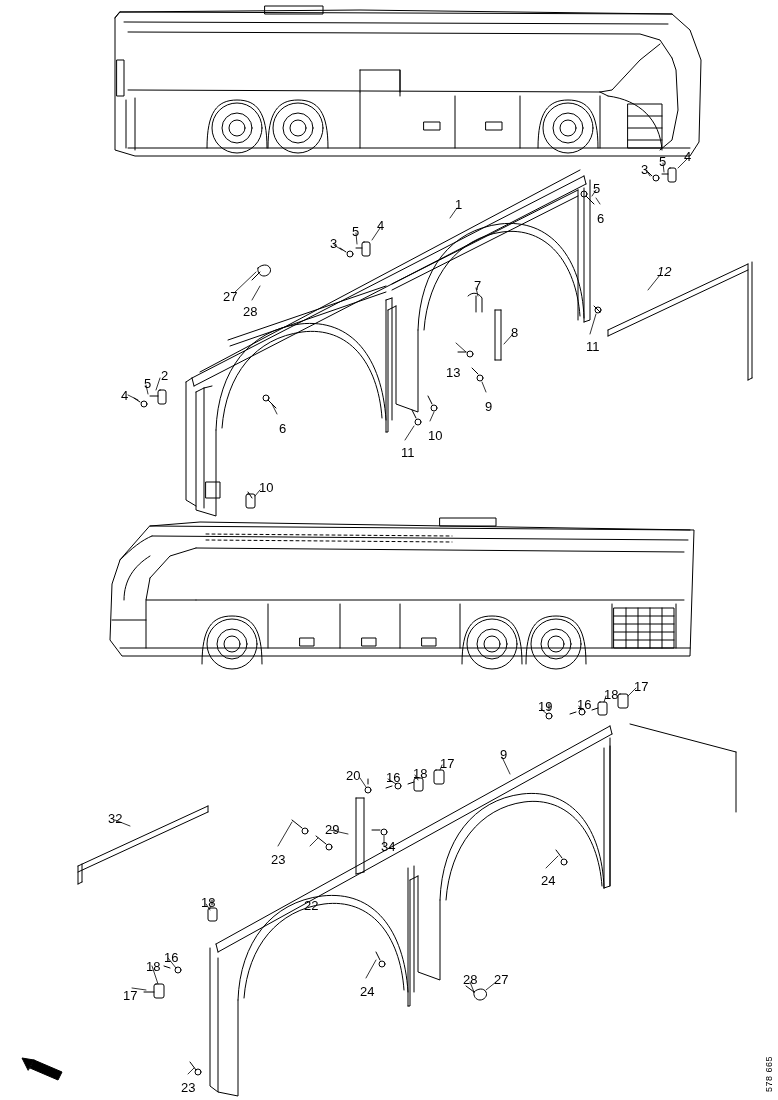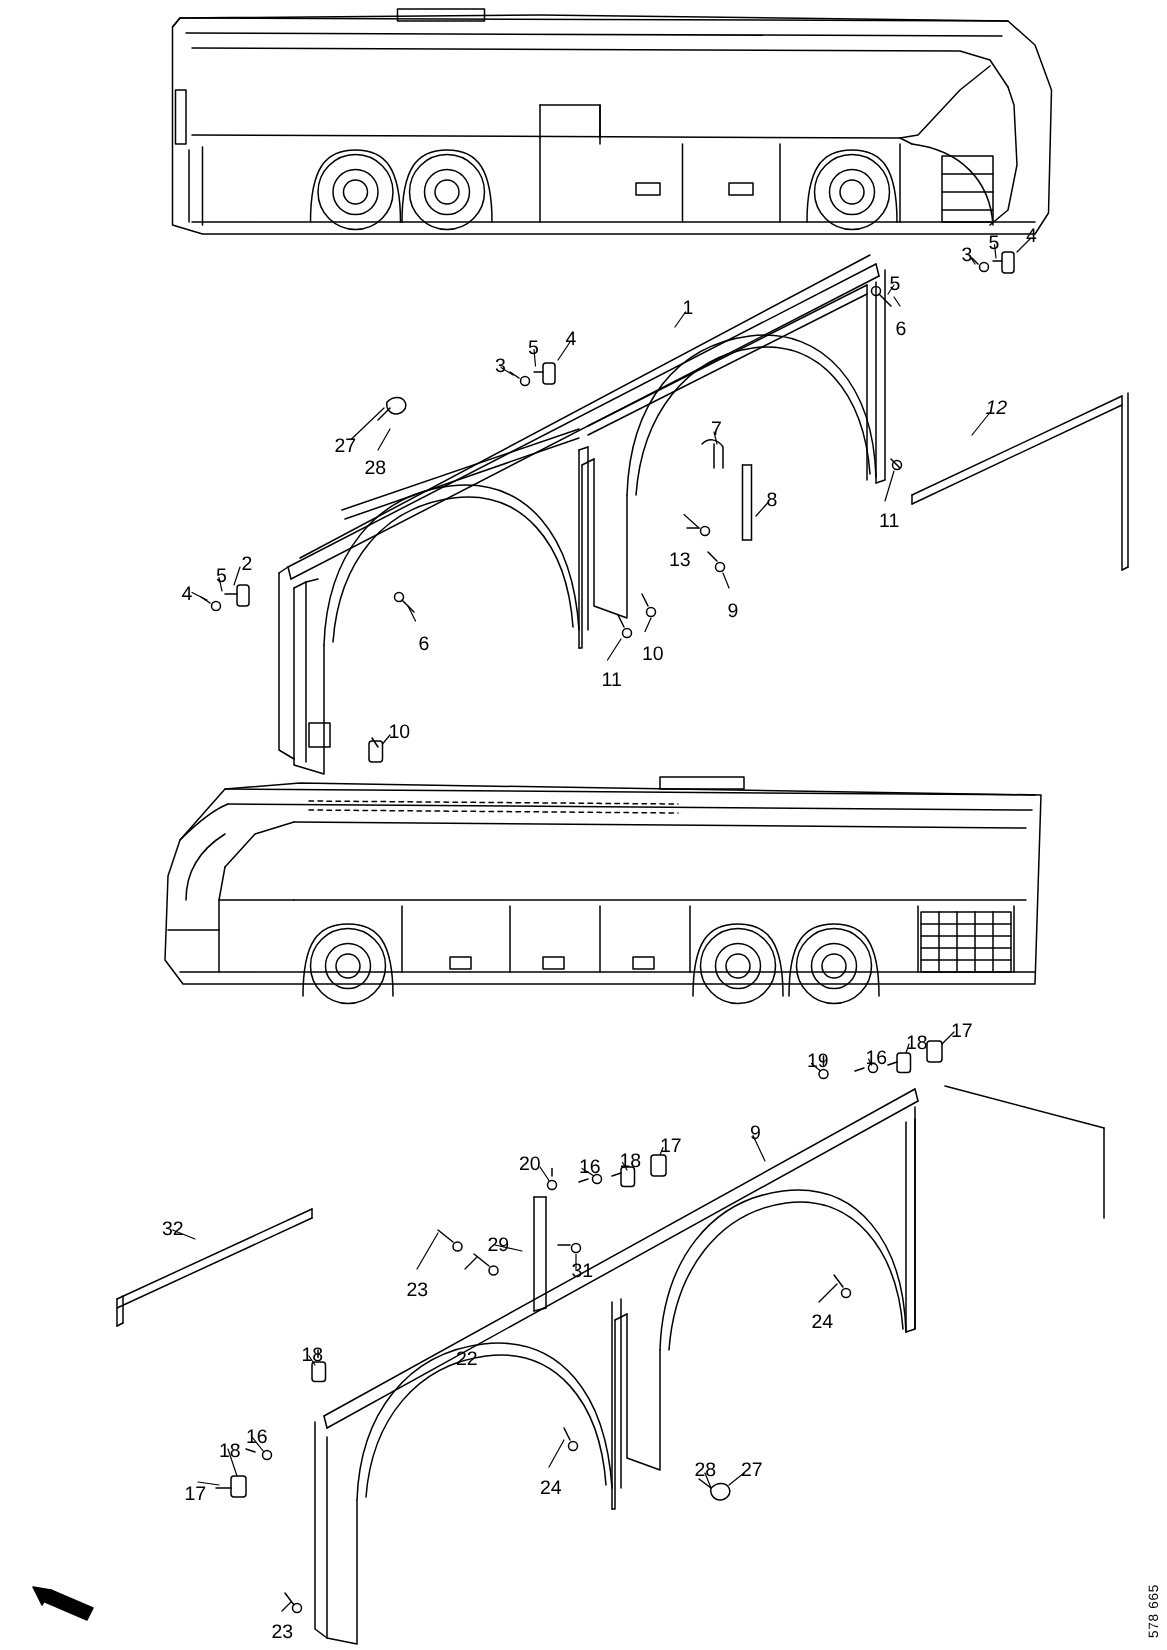--- a/index.html
+++ b/index.html
@@ -433,21 +433,21 @@
   <div class="lbl" style="left:577px; top:698px;">16</div>
   <div class="lbl" style="left:604px; top:688px;">18</div>
   <div class="lbl" style="left:634px; top:680px;">17</div>
   <div class="lbl" style="left:500px; top:748px;">9</div>
   <div class="lbl" style="left:346px; top:769px;">20</div>
   <div class="lbl" style="left:386px; top:771px;">16</div>
   <div class="lbl" style="left:413px; top:767px;">18</div>
   <div class="lbl" style="left:440px; top:757px;">17</div>
   <div class="lbl" style="left:108px; top:812px;">32</div>
   <div class="lbl" style="left:325px; top:823px;">29</div>
-  <div class="lbl" style="left:381px; top:840px;">31</div>
+  <div class="lbl" style="left:381px; top:840px;">34</div>
   <div class="lbl" style="left:271px; top:853px;">23</div>
   <div class="lbl" style="left:304px; top:899px;">22</div>
   <div class="lbl" style="left:541px; top:874px;">24</div>
   <div class="lbl" style="left:201px; top:896px;">18</div>
   <div class="lbl" style="left:164px; top:951px;">16</div>
   <div class="lbl" style="left:146px; top:960px;">18</div>
   <div class="lbl" style="left:123px; top:989px;">17</div>
   <div class="lbl" style="left:360px; top:985px;">24</div>
   <div class="lbl" style="left:463px; top:973px;">28</div>
   <div class="lbl" style="left:494px; top:973px;">27</div>

